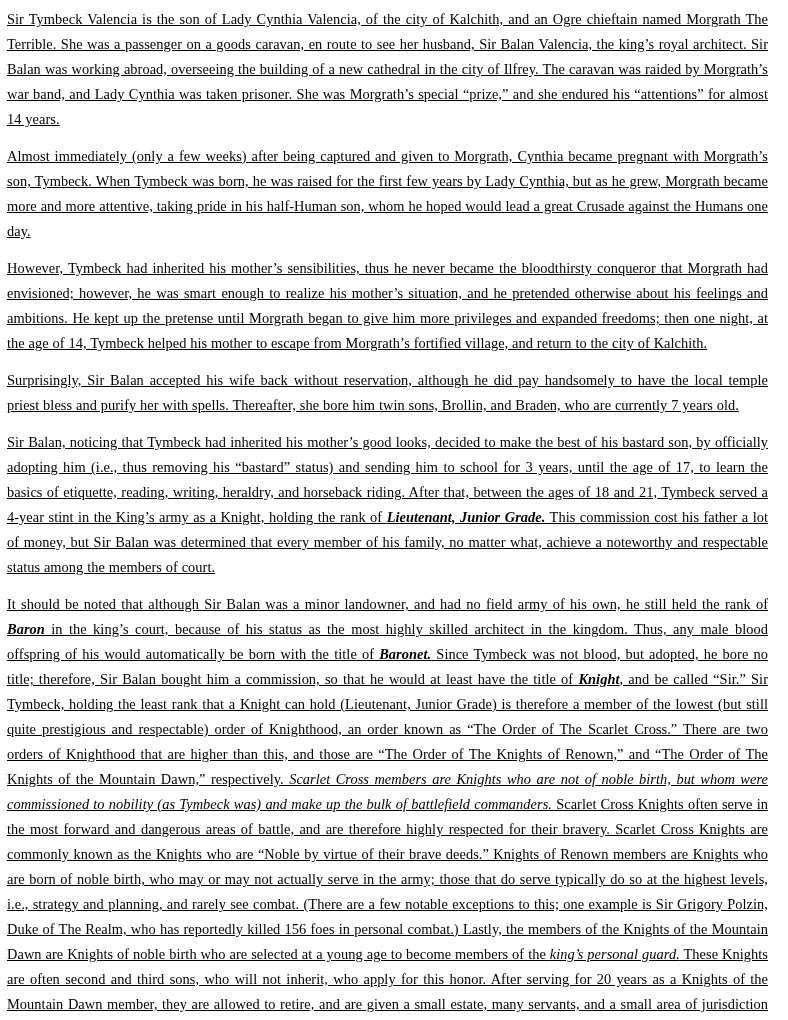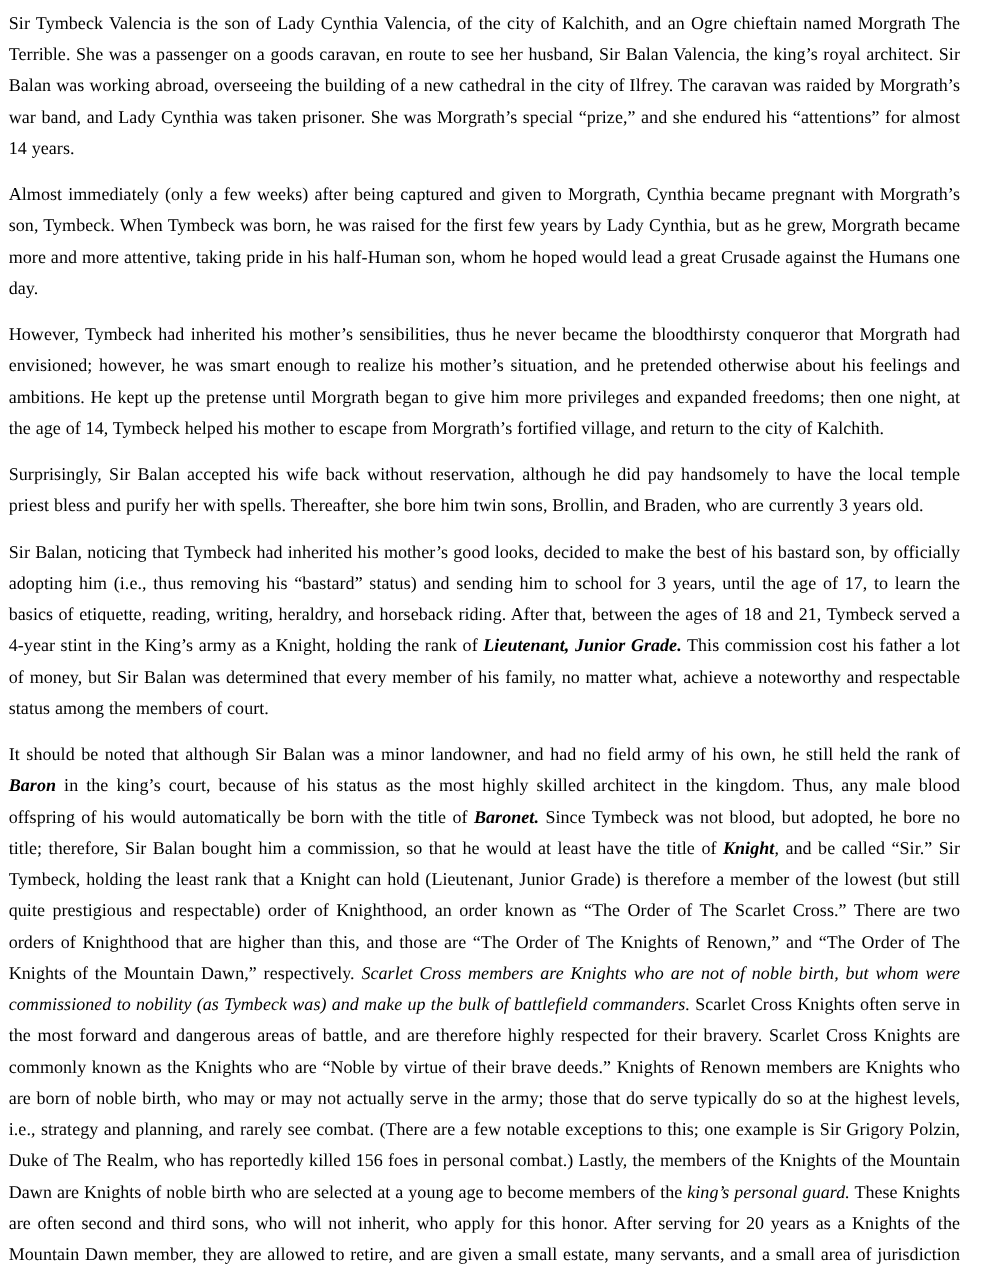--- a/index.html
+++ b/index.html
@@ -20,20 +20,21 @@
     padding: 7px 8px 0 7px;
   }
   p.para {
     margin: 0 12px 12px 0;
     font-size: 14.4px;
     line-height: 25px;
     text-align: justify;
     text-justify: inter-word;
     letter-spacing: 0.05px;
     word-spacing: 0.2px;
+    text-decoration: underline;
     -webkit-font-smoothing: none;
   }
   p.para:last-child {
     margin-bottom: 0;
   }
   em.it {
     font-style: italic;
     font-weight: bold;
   }
   em.it-light {
@@ -42,17 +43,17 @@
   }
 </style>
 </head>
 <body>
 
 <div id="document-page">
   <div id="body-root">
       <p class="para"><span>Sir Tymbeck Valencia is the son of Lady Cynthia Valencia, of the city of Kalchith, and an Ogre chieftain named Morgrath The Terrible. She was a passenger on a goods caravan, en route to see her husband, Sir Balan Valencia, the king’s royal architect. Sir Balan was working abroad, overseeing the building of a new cathedral in the city of Ilfrey. The caravan was raided by Morgrath’s war band, and Lady Cynthia was taken prisoner. She was Morgrath’s special “prize,” and she endured his “attentions” for almost 14 years.</span></p>
       <p class="para"><span>Almost immediately (only a few weeks) after being captured and given to Morgrath, Cynthia became pregnant with Morgrath’s son, Tymbeck. When Tymbeck was born, he was raised for the first few years by Lady Cynthia, but as he grew, Morgrath became more and more attentive, taking pride in his half-Human son, whom he hoped would lead a great Crusade against the Humans one day.</span></p>
       <p class="para"><span>However, Tymbeck had inherited his mother’s sensibilities, thus he never became the bloodthirsty conqueror that Morgrath had envisioned; however, he was smart enough to realize his mother’s situation, and he pretended otherwise about his feelings and ambitions. He kept up the pretense until Morgrath began to give him more privileges and expanded freedoms; then one night, at the age of 14, Tymbeck helped his mother to escape from Morgrath’s fortified village, and return to the city of Kalchith.</span></p>
-      <p class="para"><span>Surprisingly, Sir Balan accepted his wife back without reservation, although he did pay handsomely to have the local temple priest bless and purify her with spells. Thereafter, she bore him twin sons, Brollin, and Braden, who are currently 3 years old.</span></p>
+      <p class="para"><span>Surprisingly, Sir Balan accepted his wife back without reservation, although he did pay handsomely to have the local temple priest bless and purify her with spells. Thereafter, she bore him twin sons, Brollin, and Braden, who are currently 7 years old.</span></p>
       <p class="para"><span>Sir Balan, noticing that Tymbeck had inherited his mother’s good looks, decided to make the best of his bastard son, by officially adopting him (i.e., thus removing his “bastard” status) and sending him to school for 3 years, until the age of 17, to learn the basics of etiquette, reading, writing, heraldry, and horseback riding. After that, between the ages of 18 and 21, Tymbeck served a 4-year stint in the King’s army as a Knight, holding the rank of </span><em class="it">Lieutenant, Junior Grade.</em><span> This commission cost his father a lot of money, but Sir Balan was determined that every member of his family, no matter what, achieve a noteworthy and respectable status among the members of court.</span></p>
       <p class="para"><span>It should be noted that although Sir Balan was a minor landowner, and had no field army of his own, he still held the rank of </span><em class="it">Baron</em><span> in the king’s court, because of his status as the most highly skilled architect in the kingdom. Thus, any male blood offspring of his would automatically be born with the title of </span><em class="it">Baronet.</em><span> Since Tymbeck was not blood, but adopted, he bore no title; therefore, Sir Balan bought him a commission, so that he would at least have the title of </span><em class="it">Knight</em><span>, and be called “Sir.” Sir Tymbeck, holding the least rank that a Knight can hold (Lieutenant, Junior Grade) is therefore a member of the lowest (but still quite prestigious and respectable) order of Knighthood, an order known as “The Order of The Scarlet Cross.” There are two orders of Knighthood that are higher than this, and those are “The Order of The Knights of Renown,” and “The Order of The Knights of the Mountain Dawn,” respectively. </span><em class="it-light">Scarlet Cross members are Knights who are not of noble birth, but whom were commissioned to nobility (as Tymbeck was) and make up the bulk of battlefield commanders.</em><span> Scarlet Cross Knights often serve in the most forward and dangerous areas of battle, and are therefore highly respected for their bravery. Scarlet Cross Knights are commonly known as the Knights who are “Noble by virtue of their brave deeds.” Knights of Renown members are Knights who are born of noble birth, who may or may not actually serve in the army; those that do serve typically do so at the highest levels, i.e., strategy and planning, and rarely see combat. (There are a few notable exceptions to this; one example is Sir Grigory Polzin, Duke of The Realm, who has reportedly killed 156 foes in personal combat.) Lastly, the members of the Knights of the Mountain Dawn are Knights of noble birth who are selected at a young age to become members of the </span><em class="it-light">king’s personal guard.</em><span> These Knights are often second and third sons, who will not inherit, who apply for this honor. After serving for 20 years as a Knights of the Mountain Dawn member, they are allowed to retire, and are given a small estate, many servants, and a small area of jurisdiction to preside over for crop harvesting and tax collection. The price for this “mini-inheritance” is that Knights of the Mountain Dawn members are charged with protecting the king at all costs, even the sacrifice of their own lives. They have no social lives, as they are constantly required to be in or near the king’s presence.</span></p>
     </div>
 </div>
 
 </body></html>

